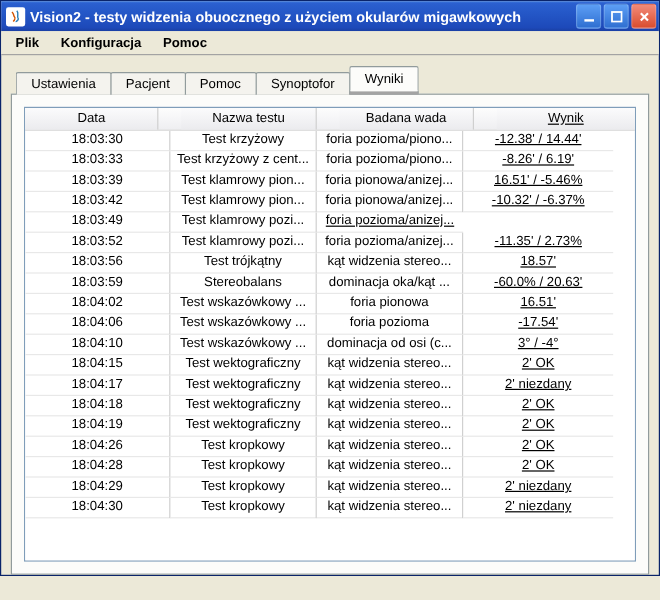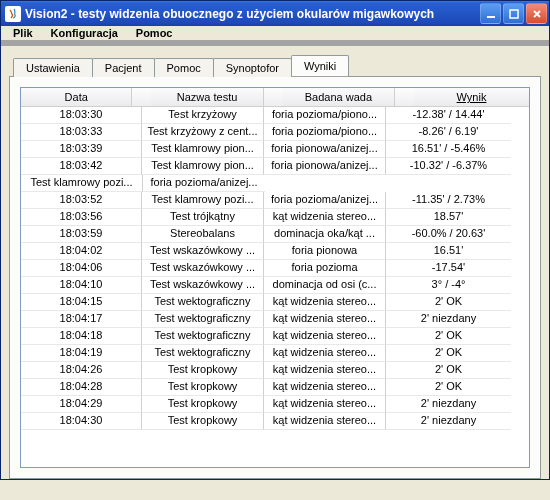--- a/index.html
+++ b/index.html
@@ -63,21 +63,21 @@
   .win-btn.close {
     background: linear-gradient(to bottom, #f28b7a, #d94d2e);
   }
   .menubar {
     height: 20px;
     background: #ece9d8;
     display: flex;
     align-items: center;
     padding: 0 4px;
     gap: 2px;
-    border-bottom: 6px solid #a3a3a3;
+    border-bottom: 1px solid #a3a3a3;
   }
   .menu-item {
     padding: 2px 8px;
     font-weight: bold;
     font-size: 11px;
     color: #000;
   }
   .client {
     flex: 1;
     padding: 8px 8px 0 8px;
@@ -102,21 +102,21 @@
     top: 1px;
     border-radius: 2px 2px 0 0;
   }
   .tab.active {
     background: #fcfcfa;
     font-weight: normal;
     padding-top: 4px;
     padding-bottom: 4px;
     top: 1px;
     z-index: 3;
-    border-bottom: 1px solid #a3a3a3;
+    border-bottom: 3px solid #a3a3a3;
     text-align: center;
   }
   .tabpanel {
     flex: 1;
     border: 1px solid #919b9c;
     background: #fcfcfa;
     position: relative;
     z-index: 1;
     padding: 10px;
     display: flex;
@@ -157,21 +157,21 @@
     border-right: 1px solid #d0d0d0;
     border-bottom: 1px solid #e8e8e8;
     padding: 1px 4px;
     font-size: 11px;
     color: #000;
     text-align: center;
     overflow: hidden;
     white-space: nowrap;
     text-overflow: ellipsis;
   }
-  .td:last-child { border-right: none; }
+  .td:last-child { border-right: none; text-decoration: underline; }
   .c0 { width: 121px; }
   .c1 { width: 122px; }
   .c2 { width: 122px; }
   .c3 { width: 125px; }
 </style>
 </head>
 <body>
 
 <div class="window">
 
@@ -245,20 +245,21 @@
               <div class="td c2">foria pionowa/anizej...</div>
               <div class="td c3">16.51' / -5.46%</div>
             </div>
             <div class="tr">
               <div class="td c0">18:03:42</div>
               <div class="td c1">Test klamrowy pion...</div>
               <div class="td c2">foria pionowa/anizej...</div>
               <div class="td c3">-10.32' / -6.37%</div>
             </div>
             <div class="tr">
+              <div class="td c0">18:03:49</div>
               <div class="td c1">Test klamrowy pozi...</div>
               <div class="td c2">foria pozioma/anizej...</div>
             </div>
             <div class="tr">
               <div class="td c0">18:03:52</div>
               <div class="td c1">Test klamrowy pozi...</div>
               <div class="td c2">foria pozioma/anizej...</div>
               <div class="td c3">-11.35' / 2.73%</div>
             </div>
             <div class="tr">

